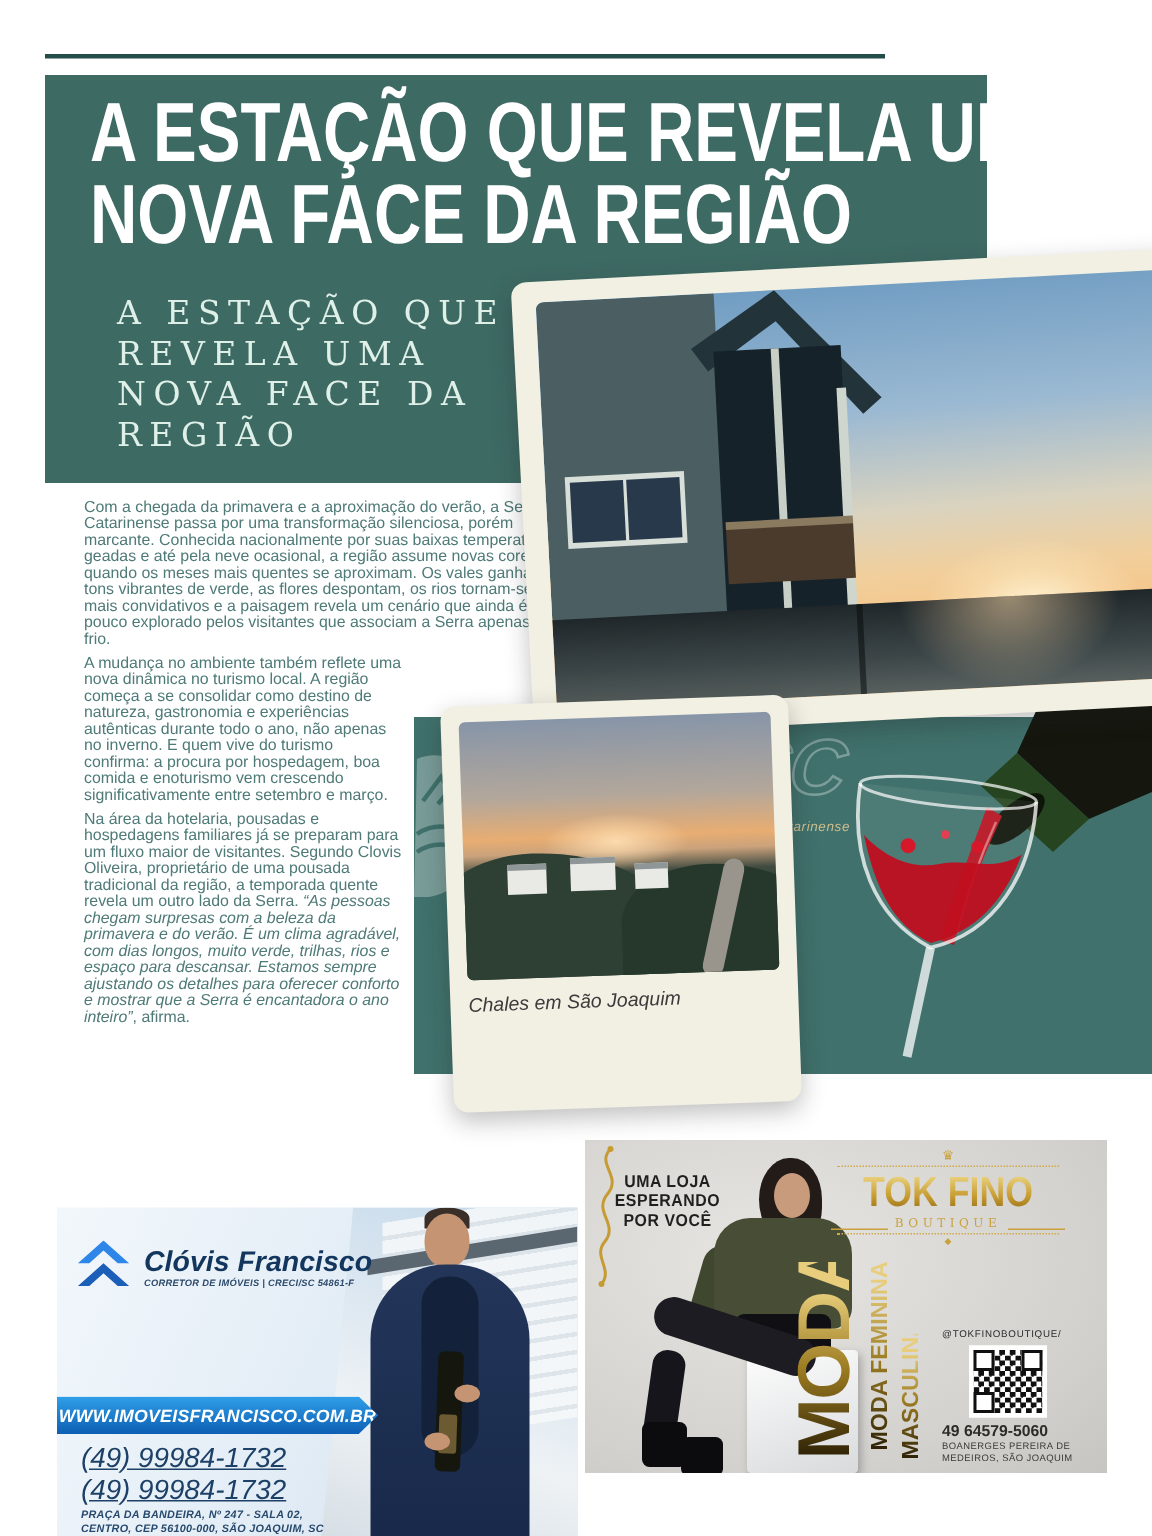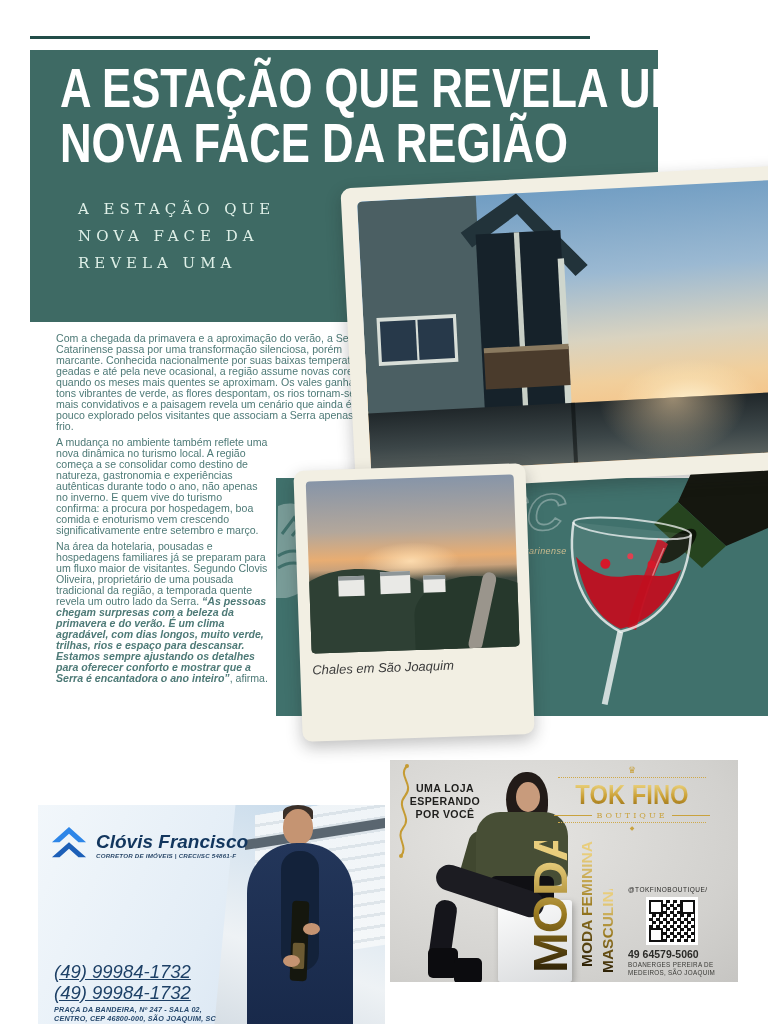--- a/index.html
+++ b/index.html
@@ -4,21 +4,21 @@
 <style>
   html,body{margin:0;padding:0;background:#fff;}
   .page{position:relative;width:768px;height:1024px;background:#ffffff;overflow:hidden;
         font-family:"Liberation Sans",sans-serif;}
 
   
   .top-rule{position:absolute;left:30px;top:36px;width:560px;height:3px;background:#224d48;}
   .header-block{position:absolute;left:30px;top:50px;width:628px;height:272px;background:#3e6a64;z-index:1;}
   .headline{position:absolute;left:30px;top:10px;margin:0;color:#fff;font-size:56px;line-height:55px;
             font-weight:700;transform:scaleX(.78);transform-origin:0 0;white-space:nowrap;}
-  .subhead{position:absolute;left:48px;top:146px;font-family:"DejaVu Serif",serif;font-size:15px;
+  .subhead{position:absolute;left:48px;top:146px;font-family:"DejaVu Serif",serif;font-size:22px;
            line-height:27px;letter-spacing:5px;color:#dff0e8;font-weight:400;}
   .subhead span{display:block;}
 
   
   .polaroid{position:absolute;background:#f2efe3;border-radius:10px;box-shadow:0 6px 16px rgba(30,30,30,.28);}
   .polaroid-house{left:348px;top:176px;width:442px;height:272px;padding:14px 16px 18px;transform:rotate(-3deg);z-index:2;}
   .photo-house{width:100%;height:100%;border-radius:5px;position:relative;overflow:hidden;
     background:linear-gradient(178deg,#6f9cc2 0%,#9bb9d2 32%,#d9d3c0 55%,#f1cf9c 70%,#f6c285 84%,#caa67c 100%);}
   .sun{position:absolute;left:50%;top:58%;width:200px;height:130px;
        background:radial-gradient(closest-side,rgba(255,248,220,.95),rgba(255,240,200,.35) 45%,transparent 75%);}
@@ -36,21 +36,21 @@
         background:radial-gradient(closest-side,rgba(255,224,180,.9),transparent 75%);}
   .hill{position:absolute;background:#2e4034;border-radius:40% 60% 0 0;}
   .hs{position:absolute;background:#e9e9e6;border-top:4px solid #8e9698;}
   .road{position:absolute;right:14%;top:56%;width:14px;height:80px;background:#9a958c;transform:rotate(14deg);border-radius:8px;}
   .caption{margin-top:9px;font-style:italic;font-size:13px;color:#3b3b3b;}
 
   
   .article{position:absolute;left:56px;top:333px;width:318px;color:#4e7a77;font-size:10.6px;line-height:11px;z-index:1;}
   .article p{margin:0 0 5px;}
   .article .narrow{width:212px;}
-  .quote{font-style:italic;font-weight:bold;}
+  .quote{font-style:italic;}
 
   
   .feature{position:absolute;left:276px;top:478px;width:492px;height:238px;background:#40716c;z-index:1;}
   .wm-logo{position:absolute;left:0;top:20px;width:44px;height:102px;opacity:.55;}
   .wm-text{position:absolute;left:24px;top:4px;font-style:italic;font-weight:700;font-size:46px;
            letter-spacing:-1px;color:rgba(255,255,255,.20);transform:skewX(-6deg);white-space:nowrap;}
   .wm-text .sc{font-size:52px;color:transparent;-webkit-text-stroke:1.6px rgba(255,255,255,.32);}
   .wm-tagline{position:absolute;left:116px;top:68px;font-style:italic;font-size:9px;
               color:rgba(238,208,152,.8);letter-spacing:.4px;}
   .wine{position:absolute;right:0;top:-20px;width:238px;height:262px;z-index:2;}
@@ -117,21 +117,21 @@
   .vrot{position:absolute;transform:rotate(-90deg);transform-origin:0 0;white-space:nowrap;}
   .moda-big{left:136px;top:213px;width:132px;height:48px;font-size:49px;font-weight:700;line-height:48px;letter-spacing:-1px;}
   .moda-sub1{left:186px;top:207px;width:130px;height:21px;font-size:15.5px;font-weight:700;line-height:21px;}
   .moda-sub2{left:207px;top:213px;width:84px;height:21px;font-size:15.5px;font-weight:700;line-height:21px;}
   .tok{position:absolute;left:158px;top:6px;width:168px;text-align:center;}
   .tok-crown{color:#c9a23e;font-size:9px;line-height:9px;}
   .chain{border-top:1px dotted #cfa94a;margin:2px 10px;}
   .tok-name{font-size:28px;font-weight:700;line-height:30px;transform:scaleX(.85);
             background:linear-gradient(180deg,#f4e193,#c69a2e 60%,#8a6616);
             -webkit-background-clip:text;background-clip:text;color:transparent;}
-  .tok-divider{display:flex;align-items:center;gap:5px;color:#c9a23e;font-size:8px;letter-spacing:3px;
+  .tok-divider{display:flex;align-items:flex-end;gap:5px;color:#c9a23e;font-size:8px;letter-spacing:3px;
                font-family:"DejaVu Serif",serif;margin:1px 6px;}
   .tok-divider::before,.tok-divider::after{content:"";flex:1;border-top:1px solid #c9a23e;}
   .tok-diamond{color:#c9a23e;font-size:6px;line-height:6px;}
   .insta{position:absolute;left:238px;top:126px;font-size:6.5px;color:#2a2a28;letter-spacing:.5px;}
   .qr2{position:absolute;left:256px;top:137px;width:46px;height:42px;}
   .shop-phone{position:absolute;left:238px;top:188px;font-size:10.5px;font-weight:600;color:#2b2b28;}
   .shop-address{position:absolute;left:238px;top:201px;font-size:6.3px;line-height:7.6px;color:#3a3a36;letter-spacing:.3px;}
 </style>
 </head>
 <body>
@@ -140,22 +140,23 @@
 
   <div class="top-rule"></div>
 
   <header class="header-block">
     <h1 class="headline">
       <span style="display:block">A ESTAÇÃO QUE REVELA UMA</span>
       <span style="display:block">NOVA FACE DA REGIÃO</span>
     </h1>
     <div class="subhead">
       <span>A ESTAÇÃO QUE</span>
+      <span>REVELA UMA</span>
       <span>NOVA FACE DA</span>
-      <span>REVELA UMA</span>
+      <span>REGIÃO</span>
     </div>
   </header>
 
   <div class="polaroid polaroid-house">
     <div class="photo-house">
       <div class="sun"></div>
       <svg class="house-svg" viewBox="0 0 250 210" preserveAspectRatio="none">
         <polygon points="0,0 112,0 112,168 0,172" fill="#4b5f63"></polygon>
         <rect x="14" y="92" width="72" height="34" fill="#27394a" stroke="#d8ded8" stroke-width="3"></rect>
         <line x1="50" y1="92" x2="50" y2="126" stroke="#d8ded8" stroke-width="2"></line>
@@ -240,27 +241,28 @@
     <div class="logo-row">
       <svg width="38" height="36" viewBox="0 0 40 38">
         <polygon points="2,16 20,0 38,16 30,16 20,7 10,16" fill="#2e86e8"></polygon>
         <polygon points="2,32 20,16 38,32 30,32 20,23 10,32" fill="#1c5fb8"></polygon>
       </svg>
       <div>
         <div class="brand-name">Clóvis Francisco</div>
         <div class="brand-sub">CORRETOR DE IMÓVEIS | CRECI/SC 54861-F</div>
       </div>
     </div>
+    <div class="site-banner">WWW.IMOVEISFRANCISCO.COM.BR</div>
     <div class="phones">
       <div>(49) 99984-1732</div>
       <div>(49) 99984-1732</div>
     </div>
     <div class="address">
       <div>PRAÇA DA BANDEIRA, Nº 247 - SALA 02,</div>
-      <div>CENTRO, CEP 46800-000, SÃO JOAQUIM, SC</div>
+      <div>CENTRO, CEP 56100-000, SÃO JOAQUIM, SC</div>
     </div>
   </section>
 
   <section class="ad-right">
     <svg class="flourish" viewBox="0 0 26 94">
       <path d="M14,2 C4,12 22,20 12,32 C2,44 20,52 10,64 C2,74 16,82 8,92" stroke="#c59b33" stroke-width="2" fill="none"></path>
       <circle cx="14" cy="2" r="2" fill="#c59b33"></circle>
         <circle cx="8" cy="92" r="2" fill="#c59b33"></circle>
     </svg>
     <div class="shop-tagline">

